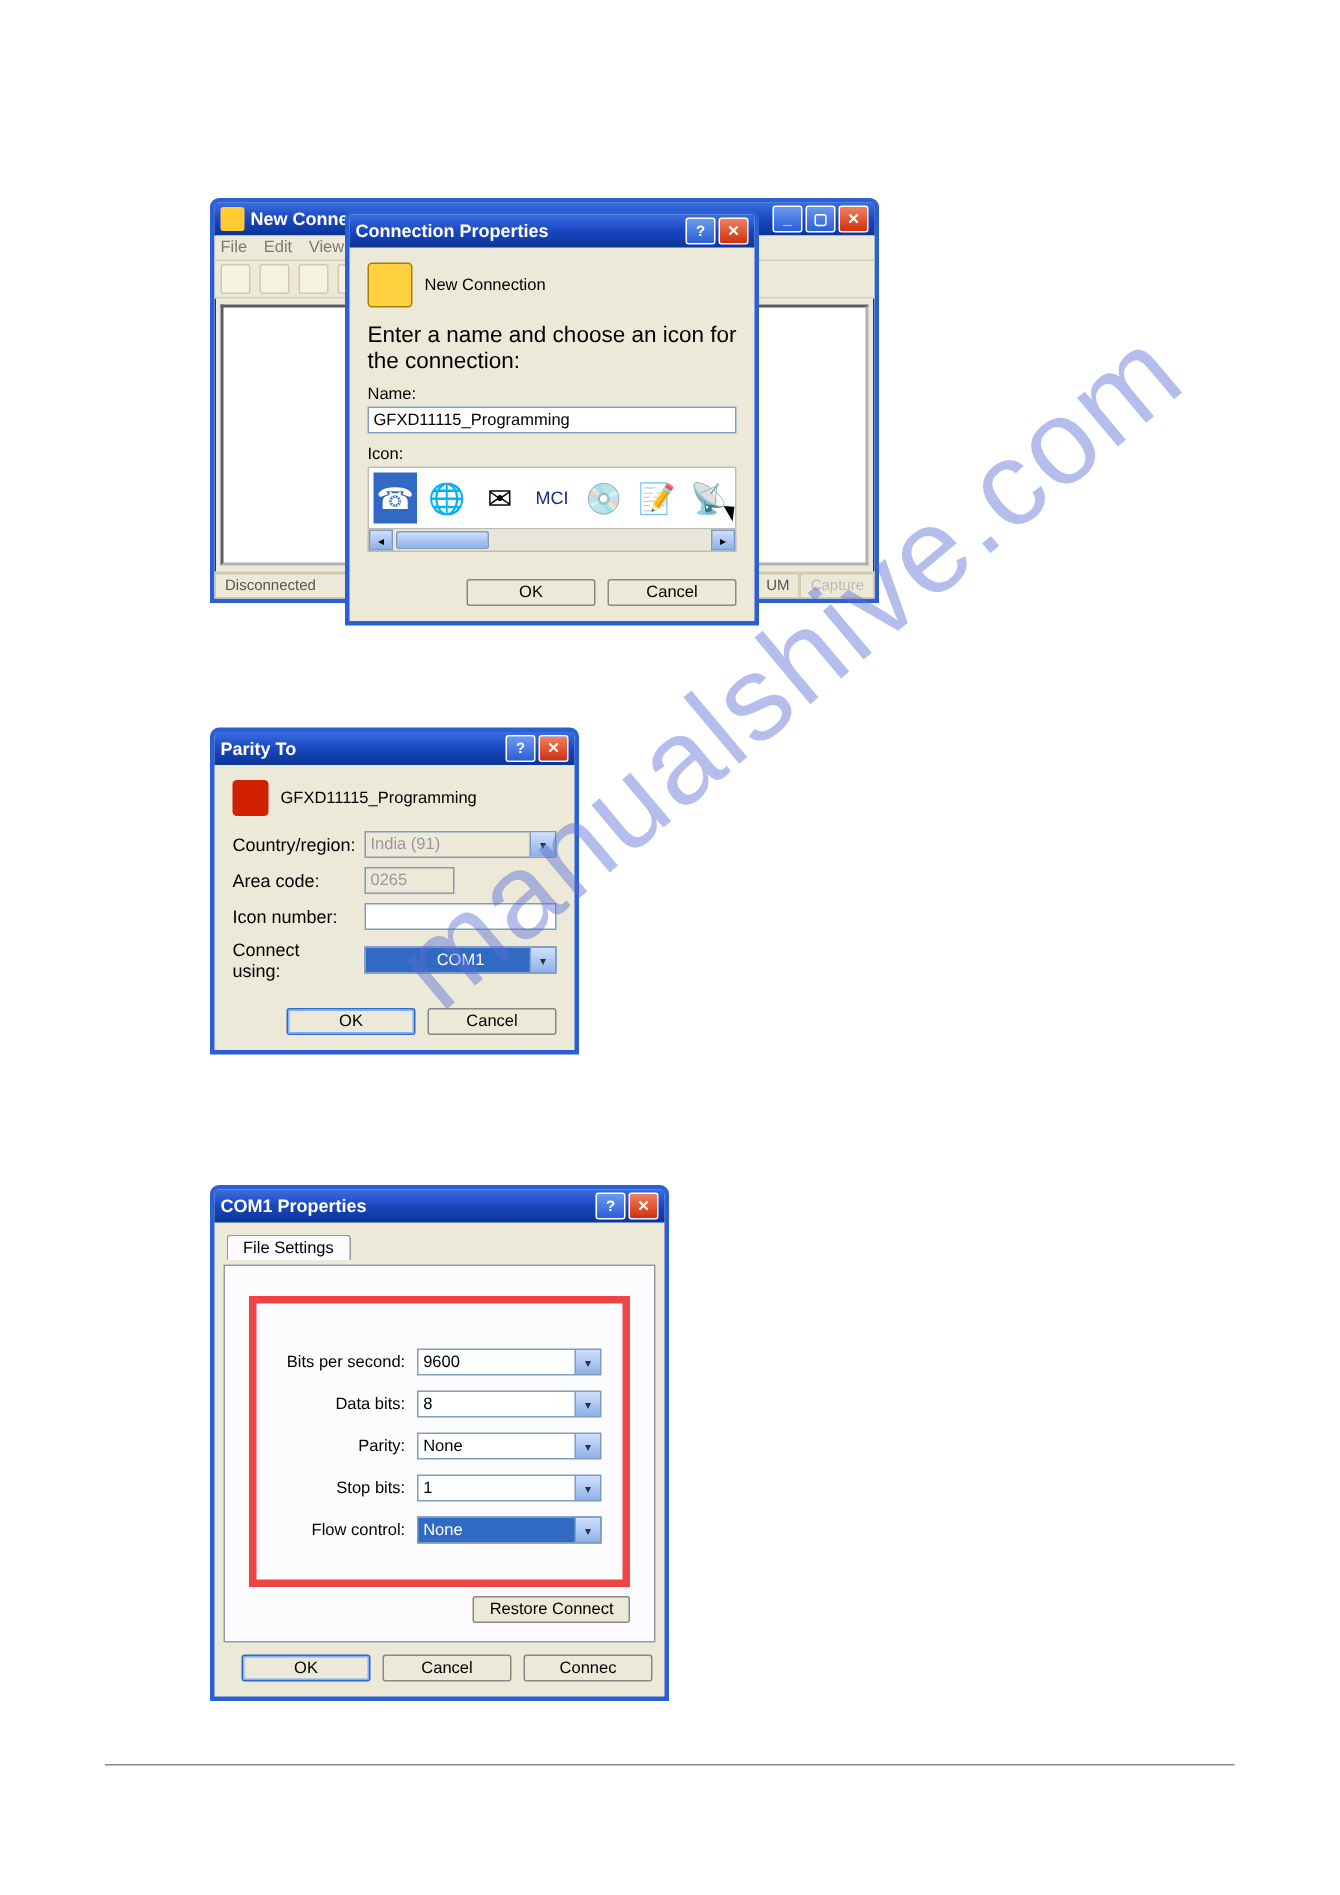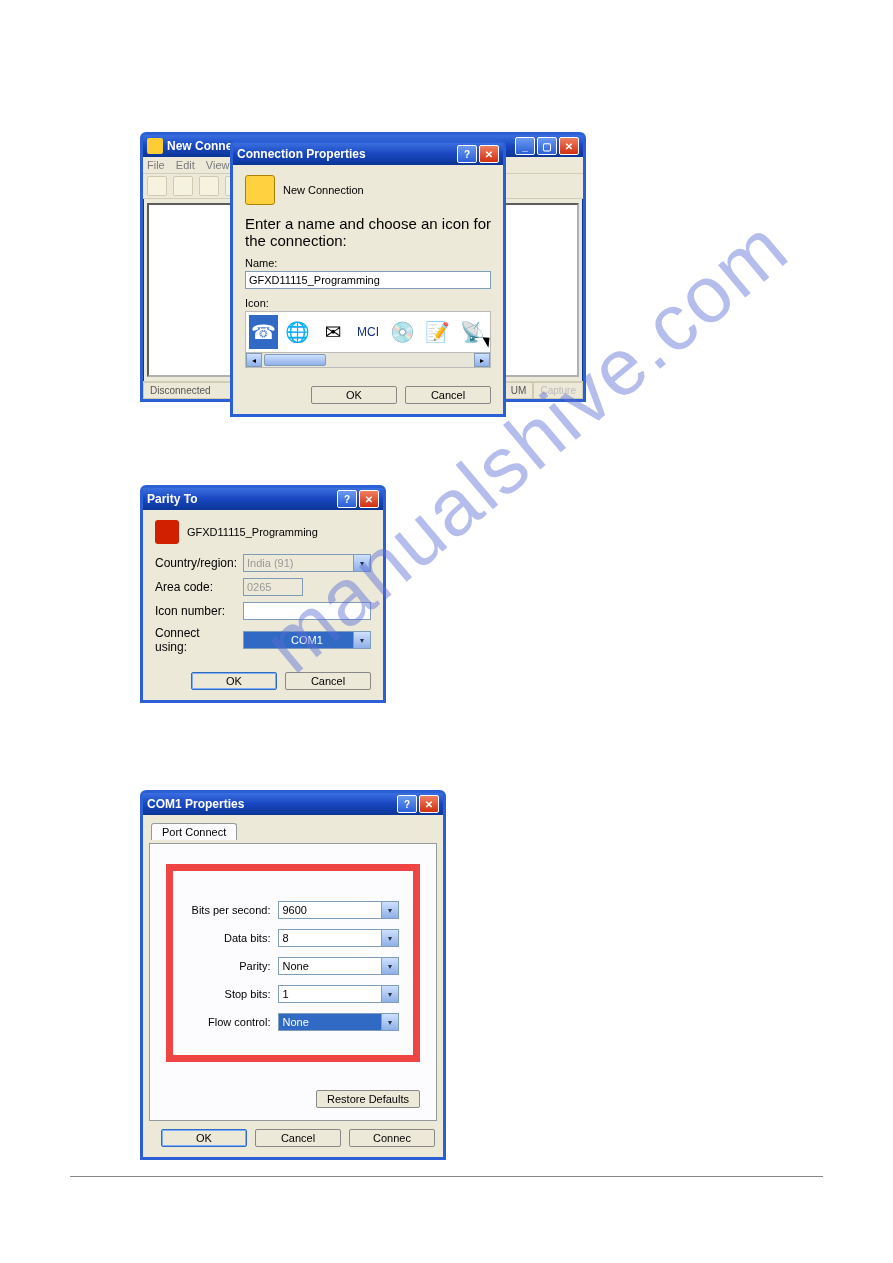--- a/index.html
+++ b/index.html
@@ -181,23 +181,23 @@
     border:1px solid #919b9c; border-bottom:none;
     background:#fcfcfe;
     padding:2px 10px; font-size:11px;
     border-radius:3px 3px 0 0;
   }
   .tabpanel {
     border:1px solid #919b9c; background:#fcfcfe;
     margin:0 6px 8px 6px; padding:20px 16px 12px 16px;
   }
   .innergroup {
-    border:7px solid #ef4444;
+    border:5px solid #ef4444;
     padding:20px 14px 14px 14px;
-    margin-bottom:28px;
+    margin-bottom:6px;
   }
   .proprow { display:flex; align-items:center; margin:10px 0; justify-content:flex-end; gap:8px;}
   .proprow .plbl { width:90px; text-align:right; font-size:11px; }
   .proprow .pfld { width:130px; }
 
   hr.footer-rule {
     position:absolute;
     left:70px; right:70px;
     border:none; border-top:1px solid #888;
   }
@@ -319,21 +319,21 @@
 </div>
 
 <div class="dialog" style="left:140px; top:790px; width:300px;">
   <div class="titlebar">
     <div class="ttext">COM1 Properties</div>
     <div class="wbtn help">?</div>
     <div class="wbtn close">✕</div>
   </div>
 
   <div class="tabstrip">
-    <div class="tab">Port Connect</div>
+    <div class="tab">File Settings</div>
   </div>
   <div class="tabpanel">
     <div class="innergroup">
 
       <div class="proprow">
         <div class="plbl">Bits per second:</div>
         <div class="pfld combo">
           <input class="txtinput" value="9600" style="">
           <div class="arrow">▾</div>
         </div>
@@ -362,21 +362,21 @@
       <div class="proprow">
         <div class="plbl">Flow control:</div>
         <div class="pfld combo hl">
           <input class="txtinput" style="background: rgb(49, 106, 197); color: rgb(255, 255, 255);" value="None">
           <div class="arrow">▾</div>
         </div>
       </div>
 
     </div>
     <div style="display:flex; justify-content:flex-end;">
-      <div class="btn">Restore Defaults</div>
+      <div class="btn">Restore Connect</div>
     </div>
   </div>
 
   <div class="btnrow" style="padding:0 8px 10px 8px; margin-top:0;">
     <div class="btn default">OK</div>
     <div class="btn">Cancel</div>
     <div class="btn">Connec</div>
   </div>
 </div>
 

